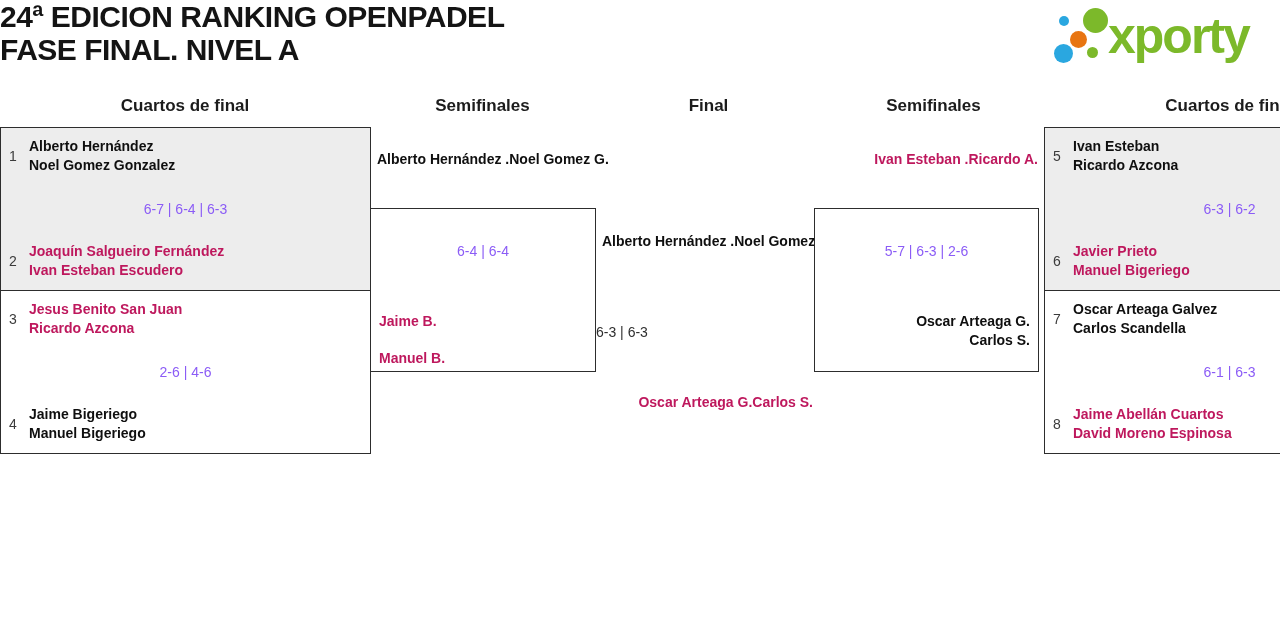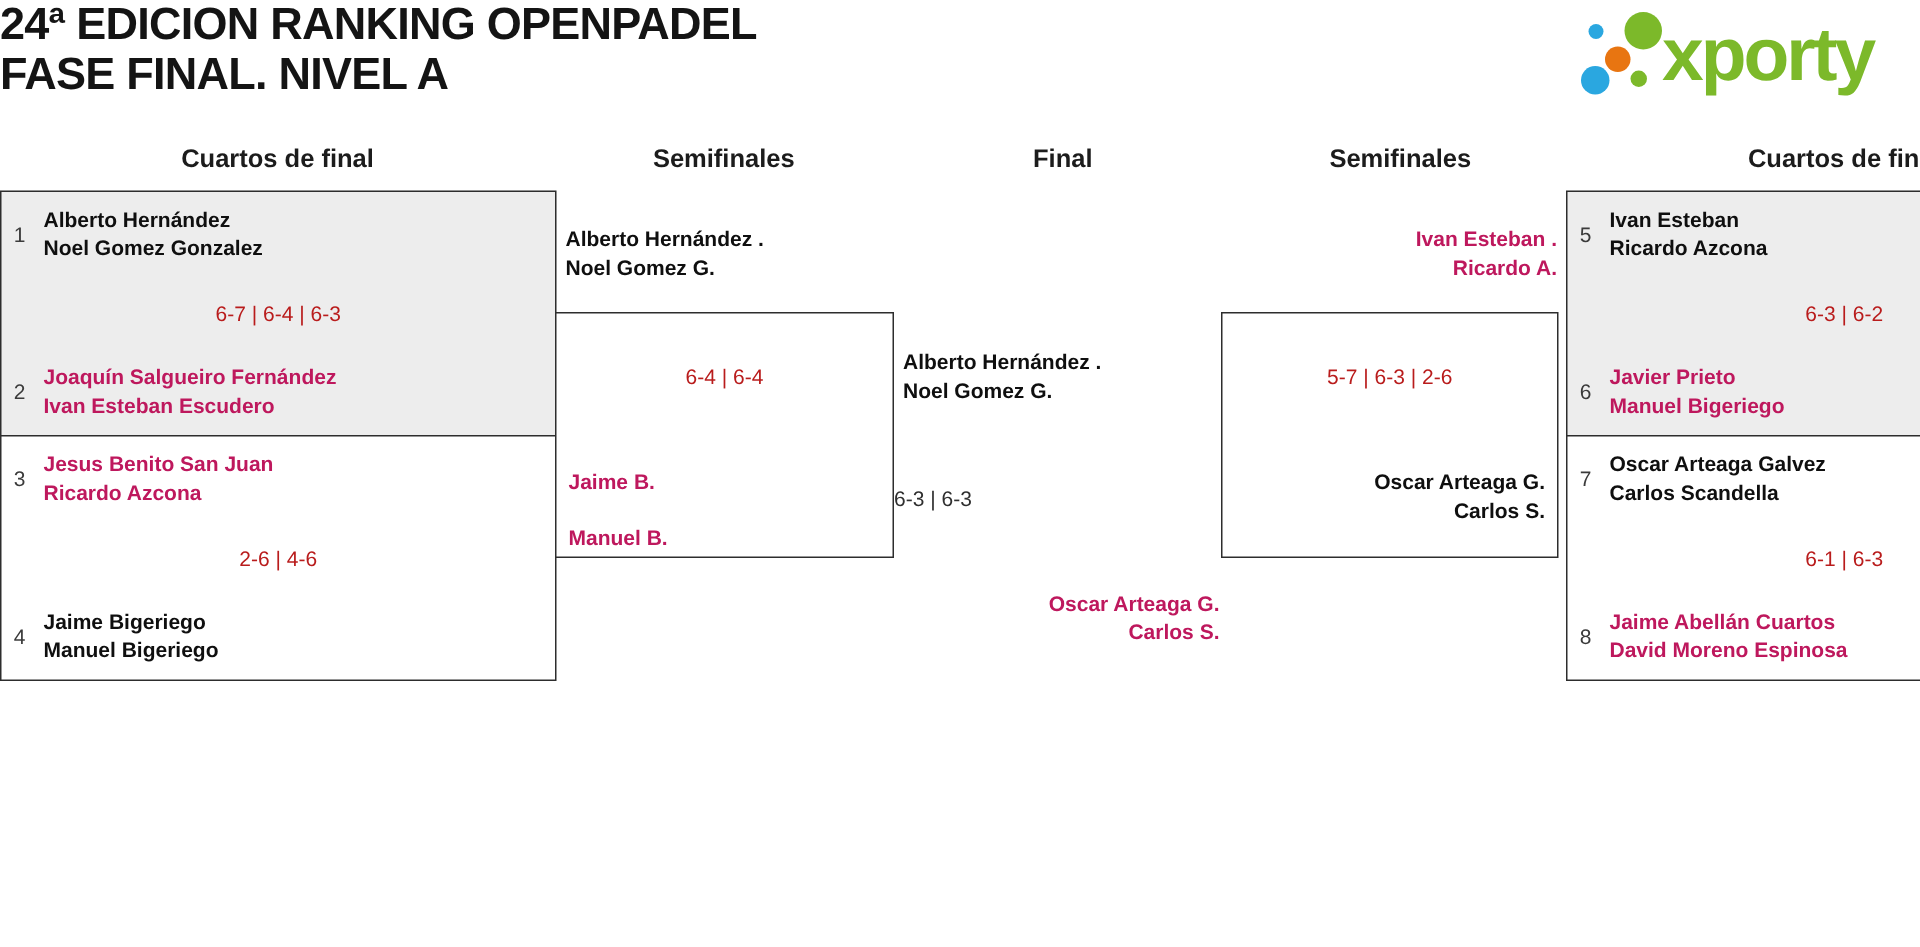--- a/index.html
+++ b/index.html
@@ -26,27 +26,27 @@
   .shaded { background:#ededed; }
   .sf-box { width:226px; }
   .team { position:absolute; display:flex; align-items:center; }
   .team-top { top:9px; left:3px; }
   .team-bottom { bottom:10px; left:3px; }
   .seed { flex:0 0 18px; width:18px; text-align:center; font-size:14px; color:#3b3b3b; }
   .names { display:flex; flex-direction:column; font-size:14px; line-height:19px; margin-left:7px; white-space:nowrap; }
   .w { font-weight:700; color:#0f0f0f; }
   .l { font-weight:700; color:#be185d;justify-content:flex-end; }
   .score { position:absolute; left:0; right:0; top:50%; transform:translateY(-50%);
-           text-align:center; font-size:14px; color:#b91c1c; white-space:nowrap; }
+           text-align:center; font-size:14px; color:#8b5cf6; white-space:nowrap; }
   .score-high { top:34px; transform:none; }
   .sf-team { position:absolute; top:103px; margin-left:0; }
   .sf-team-left { left:8px; }
   .sf-team-right { right:8px; align-items:flex-end; text-align:right; }
   
-  .free-team { position:absolute; display:flex; flex-direction:column;
+  .free-team { position:absolute; display:flex; flex-direction:row;
                font-size:14px; line-height:19px; white-space:nowrap; }
   .free-right { align-items:flex-end; text-align:right; }
   .free-score { position:absolute; font-size:14px; color:#2f2f2f; white-space:nowrap; }
 </style>
 </head>
 <body>
 
 <div class="canvas">
 
   <div class="title-block">

